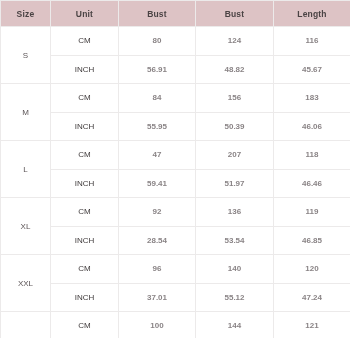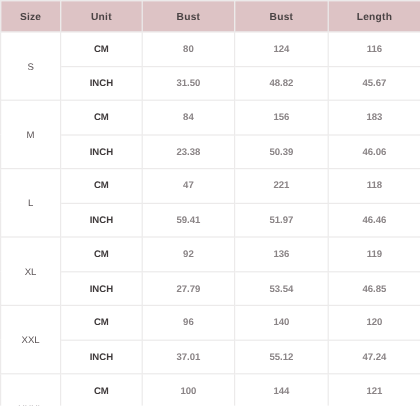--- a/index.html
+++ b/index.html
@@ -46,21 +46,21 @@
     background: #ffffff;
   }
   td.size-cell {
     font-size: 8px;
     font-weight: normal;
     color: #5c5557;
     border-right: 1px solid #ebe9e9;
   }
   td.unit-cell {
     font-size: 8px;
-    font-weight: bold;
+    font-weight: normal;
     color: #3f3a3b;
   }
   td.val-cell {
     font-size: 8px;
     font-weight: bold;
     color: #8a8486;
   }
   col.c-size  { width: 50px; }
   col.c-unit  { width: 68px; }
   col.c-bust1 { width: 77px; }
@@ -100,63 +100,63 @@
 
       <tr>
         <td class="size-cell" rowspan="2">S</td>
         <td class="unit-cell">CM</td>
         <td class="val-cell">80</td>
         <td class="val-cell">124</td>
         <td class="val-cell">116</td>
       </tr>
       <tr>
         <td class="unit-cell">INCH</td>
-        <td class="val-cell">31.50</td>
+        <td class="val-cell">56.91</td>
         <td class="val-cell">48.82</td>
         <td class="val-cell">45.67</td>
       </tr>
 
       <tr>
         <td class="size-cell" rowspan="2">M</td>
         <td class="unit-cell">CM</td>
         <td class="val-cell">84</td>
         <td class="val-cell">156</td>
         <td class="val-cell">183</td>
       </tr>
       <tr>
         <td class="unit-cell">INCH</td>
-        <td class="val-cell">23.38</td>
+        <td class="val-cell">55.95</td>
         <td class="val-cell">50.39</td>
         <td class="val-cell">46.06</td>
       </tr>
 
       <tr>
         <td class="size-cell" rowspan="2">L</td>
         <td class="unit-cell">CM</td>
         <td class="val-cell">47</td>
-        <td class="val-cell">221</td>
+        <td class="val-cell">207</td>
         <td class="val-cell">118</td>
       </tr>
       <tr>
         <td class="unit-cell">INCH</td>
         <td class="val-cell">59.41</td>
         <td class="val-cell">51.97</td>
         <td class="val-cell">46.46</td>
       </tr>
 
       <tr>
         <td class="size-cell" rowspan="2">XL</td>
         <td class="unit-cell">CM</td>
         <td class="val-cell">92</td>
         <td class="val-cell">136</td>
         <td class="val-cell">119</td>
       </tr>
       <tr>
         <td class="unit-cell">INCH</td>
-        <td class="val-cell">27.79</td>
+        <td class="val-cell">28.54</td>
         <td class="val-cell">53.54</td>
         <td class="val-cell">46.85</td>
       </tr>
 
       <tr>
         <td class="size-cell" rowspan="2">XXL</td>
         <td class="unit-cell">CM</td>
         <td class="val-cell">96</td>
         <td class="val-cell">140</td>
         <td class="val-cell">120</td>

